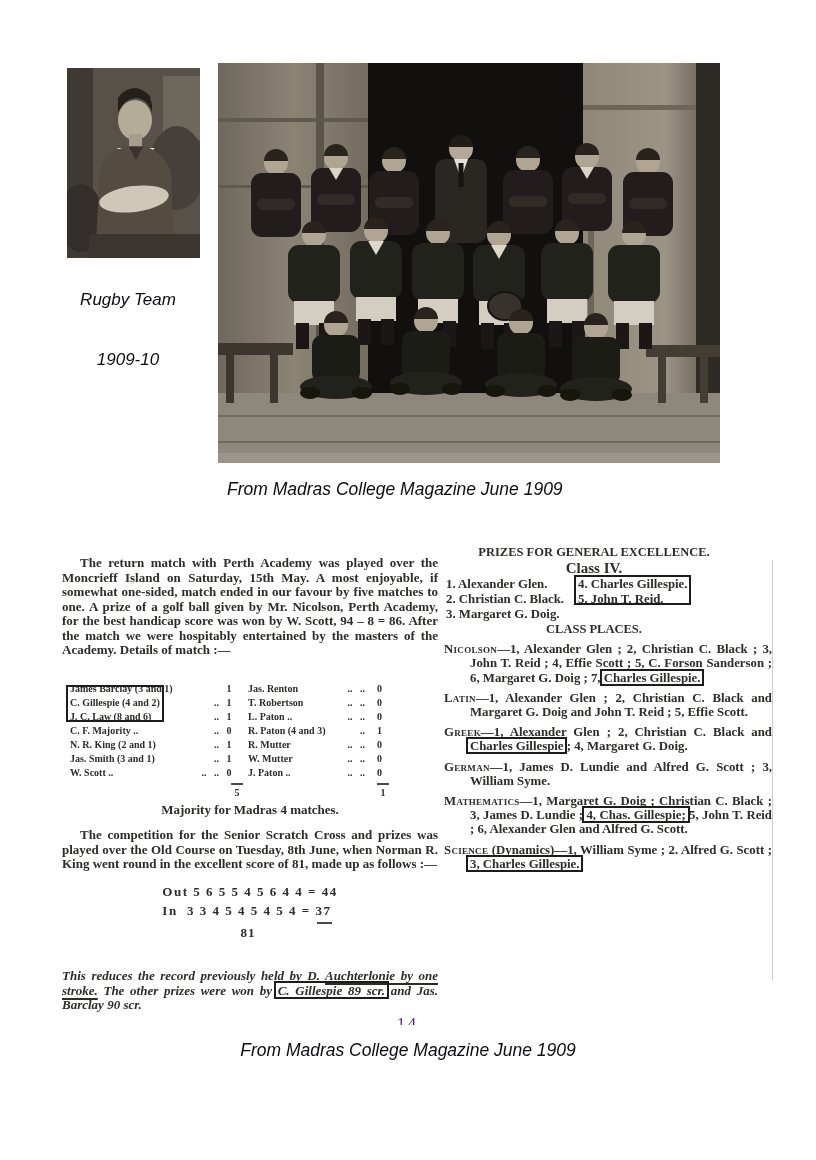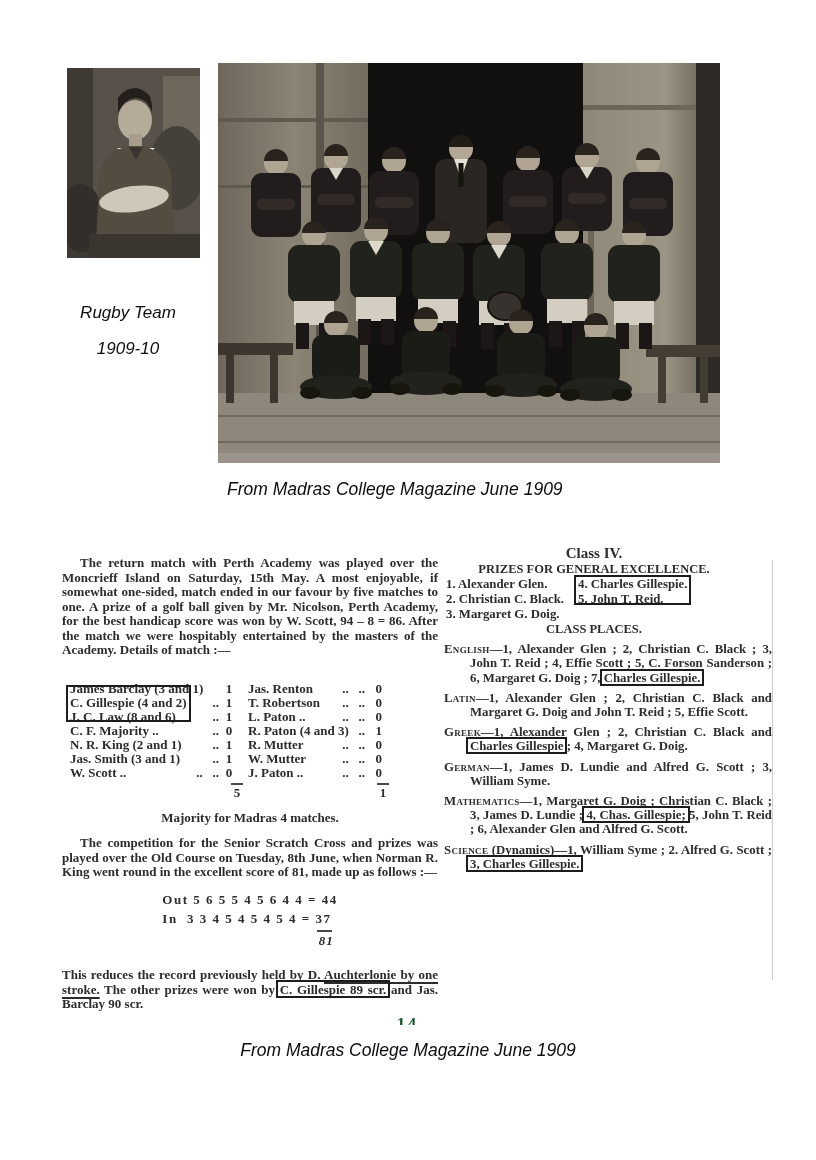--- a/index.html
+++ b/index.html
@@ -5,55 +5,55 @@
   html,body{margin:0;padding:0;background:#fff;}
   #page{position:relative;width:816px;height:1160px;background:#ffffff;overflow:hidden;
         font-family:"Liberation Serif","DejaVu Serif",serif;color:#2b2b2b;}
   svg{display:block;width:100%;height:100%;}
 
   
   .portrait{position:absolute;left:67px;top:68px;width:133px;height:190px;}
   .team{position:absolute;left:218px;top:63px;width:502px;height:400px;}
 
   
-  .cap-left{position:absolute;left:55px;top:303px;width:146px;text-align:center;
+  .cap-left{position:absolute;left:55px;top:290px;width:146px;text-align:center;
             font-family:"Liberation Sans",sans-serif;font-style:italic;font-size:17px;color:#0c0c12;}
-  .cap-left2{top:339px;}
+  .cap-left2{top:350px;}
   .cap-photo{position:absolute;left:227px;top:479px;font-family:"Liberation Sans",sans-serif;
              font-style:italic;font-size:17.5px;color:#0c0c12;white-space:nowrap;}
   .cap-bottom{position:absolute;left:0;right:0;top:1040px;text-align:center;
               font-family:"Liberation Sans",sans-serif;font-style:italic;font-size:17.5px;color:#0c0c12;}
   .pagenum{position:absolute;left:397px;top:1015px;height:10px;overflow:hidden;
-           font-weight:bold;font-size:16px;letter-spacing:3px;color:#14532d;}
+           font-weight:normal;font-size:16px;letter-spacing:3px;color:#4c1d95;}
 
   
   .lcol{position:absolute;left:62px;top:556px;width:376px;font-size:13px;line-height:14.5px;
         font-weight:bold;text-align:justify;color:#2e2c2a;}
   .lcol p{margin:0;}
   .indent{text-indent:18px;}
-  .mtable{margin:24px 0 12px 8px;width:312px;font-size:13px;}
+  .mtable{margin:24px 0 4px 8px;width:312px;font-size:10px;}
   .mrow{display:flex;line-height:14px;}
   .mhome{width:152px;display:flex;}
   .maway{flex:1;display:flex;margin-left:12px;justify-content:flex-end;}
   .mdots{margin-left:auto;padding-right:3px;white-space:pre;}
   .mscore{width:14px;text-align:center;}
   .mascore{text-align:right;}
   .totals{display:flex;margin-top:3px;line-height:13px;margin-left:8px;width:312px;}
   .tspacer1{width:152px;}
   .tspacer2{flex:1;}
   .tcell{width:14px;text-align:center;}
   .tbar{display:block;border-top:2px solid #4a4846;margin:0 1px 1px 1px;}
   .lcol p.majority{text-align:center;margin-top:1px;text-indent:0;}
   .lcol p.para-mid{margin-top:11px;}
   .golfwrap{text-align:center;margin-top:10px;}
   .golfinner{display:inline-block;text-align:left;}
   .golfline{white-space:pre;letter-spacing:1.5px;line-height:19px;}
   .golfrule{width:15px;border-top:2px solid #4a4846;margin:2px 6px 1px auto;}
-  .golftotal{text-align:right;padding-right:4px;letter-spacing:1px;line-height:15px;font-style:italic;}
-  .lcol p.para3{margin-top:20px;}
+  .golftotal{text-align:center;padding-right:4px;letter-spacing:1px;line-height:15px;}
+  .lcol p.para3{margin-top:29px;font-style:italic;}
   .ul{text-decoration:underline;text-decoration-thickness:1.5px;text-underline-offset:3px;}
 
   
   .rcol{position:absolute;left:444px;top:545px;width:328px;font-size:12.8px;line-height:14.2px;
         font-weight:bold;color:#2e2c2a;}
   .rcol p{margin:0;}
   .rc-head{text-align:center;padding-right:28px;}
   .rc-class{font-size:15px;line-height:17px;}
   .rc-prizes-head{font-size:12.5px;line-height:15px;margin-top:1px;}
   .rc-places-head{font-size:12.5px;margin-top:7px;margin-bottom:4px;}
@@ -304,39 +304,39 @@
         <div class="golfline">In  3 3 4 5 4 5 4 5 4 = 37</div>
         <div class="golfrule"></div>
         <div class="golftotal">81</div>
       </div>
     </div>
 
     <p class="para3"><span>This reduces the record previously held by D. </span><span class="ul">Auchterlonie by one stroke.</span><span>  The other prizes were won by </span><span class="hl">C. Gillespie 89 scr.</span><span> and Jas. Barclay 90 scr.</span></p>
   </div>
 
   <div class="rcol">
+    <p class="rc-head rc-prizes-head">PRIZES FOR GENERAL EXCELLENCE.</p>
     <p class="rc-head rc-class">Class IV.</p>
-    <p class="rc-head rc-prizes-head">PRIZES FOR GENERAL EXCELLENCE.</p>
 
     <div class="prow">
         <span class="pleft">1. Alexander Glen.</span>
         <span class="pright"><span class="hl hl-down">4. Charles Gillespie.</span></span>
       </div>
     <div class="prow">
         <span class="pleft">2. Christian C. Black.</span>
         <span class="pright">5. John T. Reid.</span>
       </div>
     <div class="prow">
         <span class="pleft">3. Margaret G. Doig.</span>
         <span class="pright"></span>
       </div>
 
     <p class="rc-head rc-places-head">CLASS PLACES.</p>
 
-    <p class="entry"><span class="subj">English</span><span></span><span>—1, Alexander Glen ; 2, Christian C. Black ; 3, John T. Reid ; 4, Effie Scott ; 5, C. Forson Sanderson ; 6, Margaret G. Doig ; 7, </span><span class="hl">Charles Gillespie.</span><span></span></p>
+    <p class="entry"><span class="subj">Nicolson</span><span></span><span>—1, Alexander Glen ; 2, Christian C. Black ; 3, John T. Reid ; 4, Effie Scott ; 5, C. Forson Sanderson ; 6, Margaret G. Doig ; 7, </span><span class="hl">Charles Gillespie.</span><span></span></p>
     <p class="entry"><span class="subj">Latin</span><span></span><span>—1, Alexander Glen ; 2, Christian C. Black and Margaret G. Doig and John T. Reid ; 5, Effie Scott.</span><span></span></p>
     <p class="entry"><span class="subj">Greek</span><span></span><span>—1, Alexander Glen ; 2, Christian C. Black and </span><span class="hl">Charles Gillespie</span><span> ; 4, Margaret G. Doig.</span></p>
     <p class="entry"><span class="subj">German</span><span></span><span>—1, James D. Lundie and Alfred G. Scott ; 3, William Syme.</span><span></span></p>
     <p class="entry"><span class="subj">Mathematics</span><span></span><span>—1, Margaret G. Doig ; Christian C. Black ; 3, James D. Lundie ; </span><span class="hl">4, Chas. Gillespie;</span><span> 5, John T. Reid ; 6, Alexander Glen and Alfred G. Scott.</span></p>
     <p class="entry"><span class="subj">Science</span><span> (Dynamics)</span><span>—1, William Syme ; 2. Alfred G. Scott ; </span><span class="hl">3, Charles Gillespie.</span><span></span></p>
   </div>
 
   <div class="pagenum">14</div>
   <div class="cap-bottom">From Madras College Magazine June 1909</div>
   <div class="scan-edge"></div>

